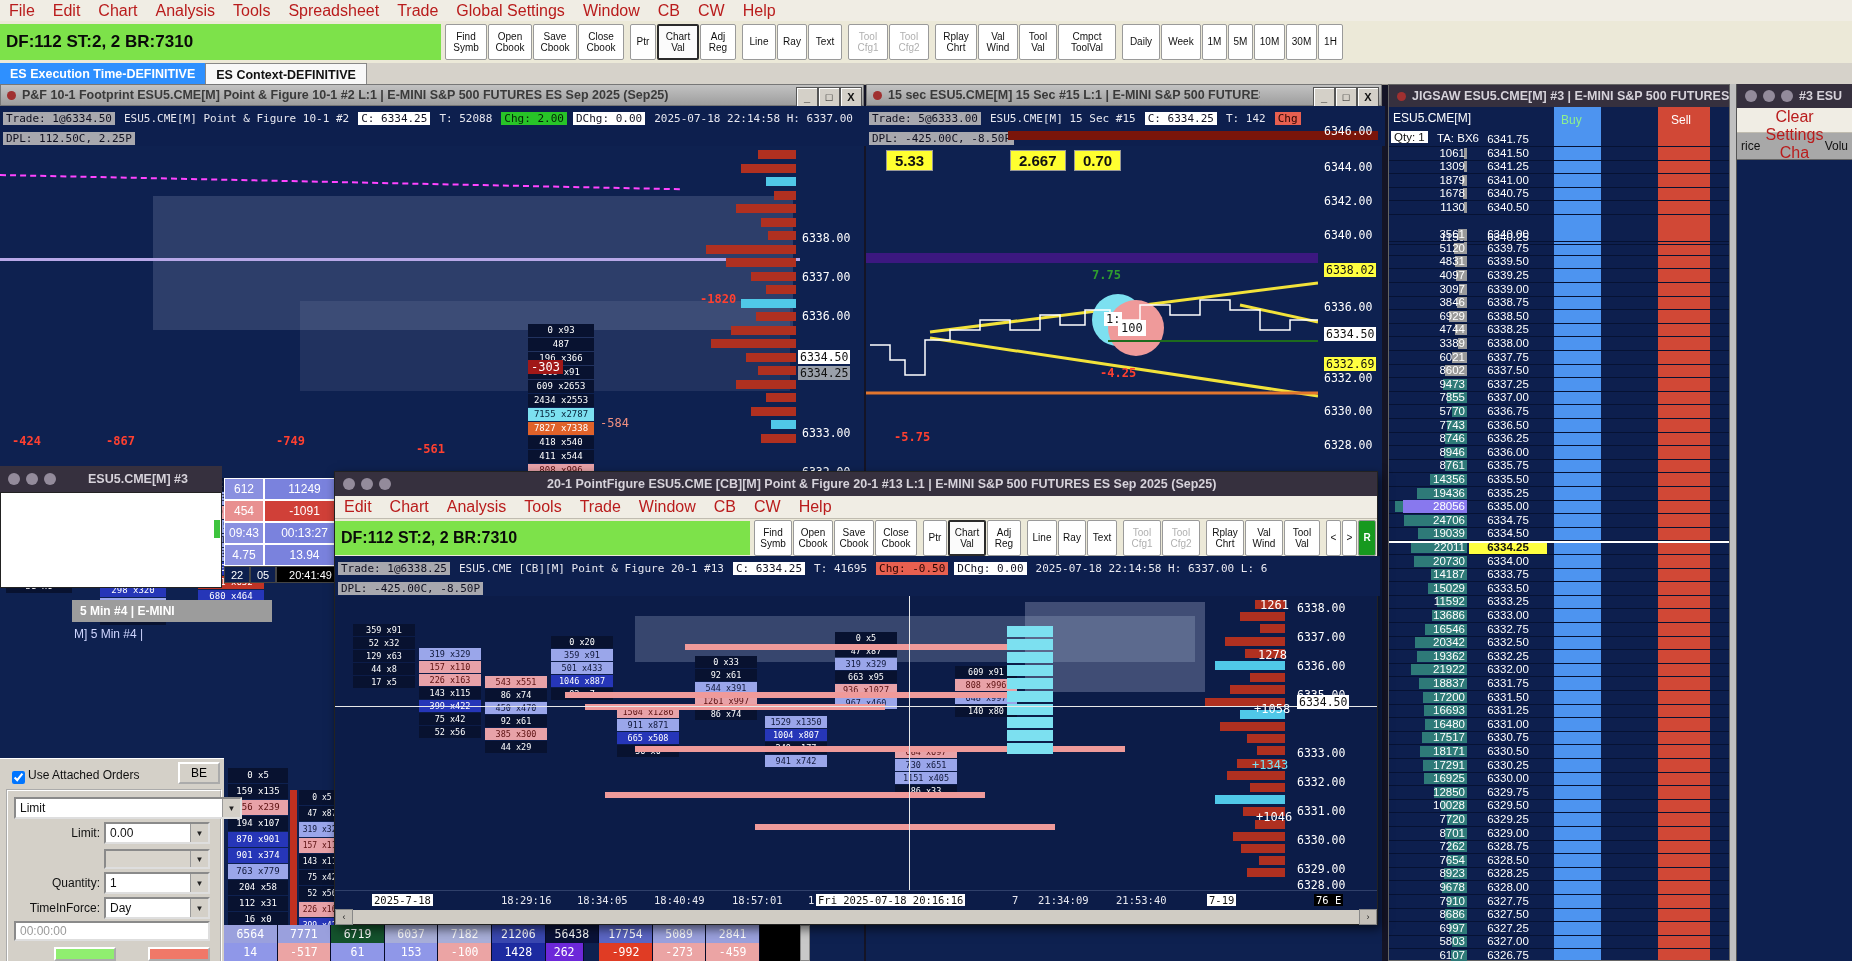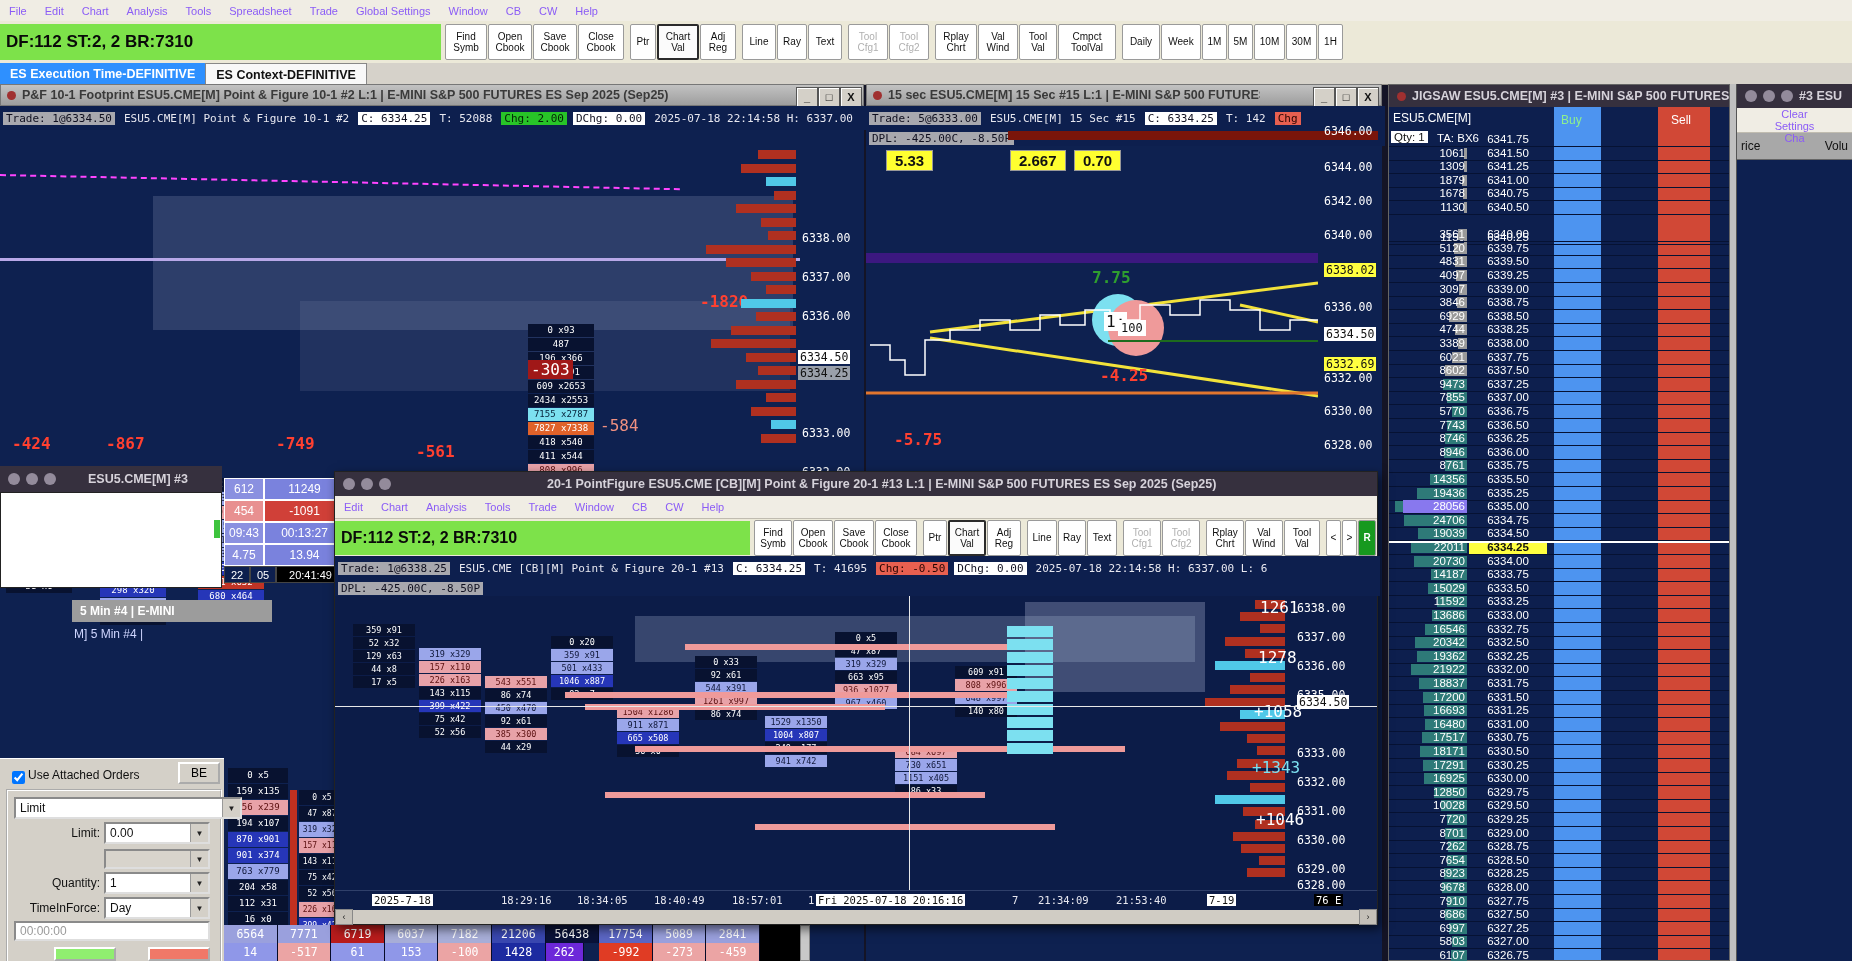--- a/index.html
+++ b/index.html
@@ -1,21 +1,21 @@
 <!DOCTYPE html>
 <html><head>
 <meta charset="utf-8">
 <style>
   html,body{margin:0;padding:0;background:#141426;}
   #screen{position:relative;width:1852px;height:961px;overflow:hidden;background:#141426;
           font-family:"Liberation Sans",sans-serif;}
   .abs{position:absolute;}
   
   #menubar{left:0;top:0;width:1852px;height:21px;background:#f0ede4;border-bottom:1px solid #c8c4b8;display:flex;align-items:center;}
-  .menu-item{padding:0 9px;font-size:11px;color:#8b5cf6;}
+  .menu-item{padding:0 9px;font-size:16px;color:#b91c1c;}
   #toolbar{left:0;top:21px;width:1852px;height:42px;background:#ece9d8;display:flex;align-items:center;}
   #df-badge{margin:2px 4px 2px 0;width:441px;height:36px;background:#7de24a;color:#0a0a0a;
             font-weight:bold;font-size:17px;line-height:36px;padding-left:6px;box-sizing:border-box;}
   .tbtn{height:36px;background:#fff;border:1px solid #9a9a9a;border-radius:2px;margin-right:1px;
         font-size:10px;line-height:1.15;display:flex;align-items:center;justify-content:center;
         text-align:center;color:#111;white-space:pre-line;box-sizing:border-box;}
   .tbtn.active{border:2px solid #2b2b2b;background:#fbfbfb;}
   .tbtn.disabled{color:#b0b0b0;}
   .tbtn.gap{margin-left:5px;}
   .tbtn.rbtn{background:#17991f;color:#fff;font-weight:bold;}
@@ -40,21 +40,21 @@
   .chip.plain{background:transparent;color:#e8e8f0;}
   
   .fpcol{position:absolute;}
   .fp{width:66px;height:13px;font-family:"DejaVu Sans Mono",monospace;font-size:9px;line-height:13px;
       text-align:center;margin-bottom:1px;overflow:hidden;}
   .fp.sm{width:62px;height:12px;font-size:8.5px;line-height:12px;}
   .ck{background:#081230;color:#fff}.cb{background:#2636b8;color:#fff}
   .clb{background:#9aa6ea;color:#10183a}.cpk{background:#e8a2a8;color:#5a1010}
   .cr{background:#c03425;color:#fff}.ccy{background:#7ce0f0;color:#06223a}
   .cor{background:#e0622a;color:#fff}
-  .ann{position:absolute;font-family:"DejaVu Sans Mono",monospace;font-size:16px;white-space:nowrap;}
+  .ann{position:absolute;font-family:"DejaVu Sans Mono",monospace;font-size:12px;white-space:nowrap;}
   .ann.r{color:#ff4030;font-weight:bold;}
   .ann.w{color:#fff;}
   .ann.sal{color:#f09080;}
   .ann.chipred{background:#a01818;color:#fff;padding:0 3px;}
   .axis-label{position:absolute;width:60px;text-align:left;color:#fff;font-family:"DejaVu Sans Mono",monospace;font-size:11.5px;}
   .axis-chip{position:absolute;font-family:"DejaVu Sans Mono",monospace;font-size:11.5px;padding:0 2px;}
   .axis-chip.yellow{background:#ffff40;color:#111;}
   .axis-chip.white{background:#fff;color:#111;}
   .axis-chip.grayc{background:#9aa0aa;color:#111;}
   .pbar{position:absolute;height:9px;background:#b03020;}
@@ -174,20 +174,23 @@
     </div>
     <div class="infobar" id="main-info" style="position:absolute;left:0;top:22px;width:100%;height:24px;padding-left:3px;">
         <span class="chip gray">Trade: 1@6334.50</span>
         <span class="chip plain">ESU5.CME[M]  Point &amp; Figure 10-1 #2</span>
         <span class="chip white">C: 6334.25</span>
         <span class="chip plain">T: 52088</span>
         <span class="chip green">Chg: 2.00</span>
         <span class="chip white">DChg: 0.00</span>
         <span class="chip plain">2025-07-18 22:14:58  H: 6337.00</span>
       </div>
+    <div class="infobar" style="position:absolute;left:0;top:46px;width:100%;height:16px;padding-left:3px;">
+      <span class="chip gray">DPL: 112.50C, 2.25P</span>
+    </div>
     <div class="abs" id="main-chart" style="left:0;top:62px;width:864px;height:815px;overflow:hidden;">
 
       <div class="abs" style="left:153px;top:50px;width:640px;height:134px;background:rgba(160,170,200,.22);"></div>
       <div class="abs" style="left:300px;top:155px;width:490px;height:90px;background:rgba(160,170,200,.13);"></div>
 
       <div class="abs" style="left:0;top:28px;width:680px;height:0;border-top:2px dashed #ff44ff;transform:rotate(1.2deg);transform-origin:left;"></div>
 
       <div class="abs" style="left:0;top:112px;width:800px;height:3px;background:#b8a8e8;"></div>
       <div id="main-clusters">
           <div class="fpcol" style="left: 6px; top: 336px;">
@@ -436,21 +439,21 @@
         <div class="fp ck" style="height: 15px; line-height: 15px; width: 46px; font-size: 8px;">75 x42</div>
         <div class="fp ck" style="height: 15px; line-height: 15px; width: 46px; font-size: 8px;">52 x56</div>
         <div class="fp cpk" style="height: 15px; line-height: 15px; width: 46px; font-size: 8px;">226 x163</div>
         <div class="fp cb" style="height: 15px; line-height: 15px; width: 46px; font-size: 8px;">399 x422</div>
       </div>
     </div>
   <div class="abs" style="left:290px;top:790px;width:7px;height:140px;background:#c03020;z-index:3;"></div>
   <div id="bottom-stats" style="position:absolute;z-index:3;">
       <div class="bcell" style="left: 224px; top: 925px; width: 53.6px; background: rgb(154, 160, 221);">6564</div>
       <div class="bcell" style="left: 277.6px; top: 925px; width: 53.6px; background: rgb(154, 160, 221);">7771</div>
-      <div class="bcell" style="left: 331.2px; top: 925px; width: 53.6px; background: #b91c1c;">6719</div>
+      <div class="bcell" style="left: 331.2px; top: 925px; width: 53.6px; background: #14532d;">6719</div>
       <div class="bcell" style="left: 384.8px; top: 925px; width: 53.6px; background: rgb(168, 174, 216);">6037</div>
       <div class="bcell" style="left: 438.4px; top: 925px; width: 53.6px; background: rgb(168, 174, 216);">7182</div>
       <div class="bcell" style="left: 492px; top: 925px; width: 53.6px; background: rgb(57, 71, 176);">21206</div>
       <div class="bcell" style="left: 545.6px; top: 925px; width: 53.6px; background: rgb(10, 18, 56);">56438</div>
       <div class="bcell" style="left: 599.2px; top: 925px; width: 53.6px; background: rgb(91, 102, 196);">17754</div>
       <div class="bcell" style="left: 652.8px; top: 925px; width: 53.6px; background: rgb(154, 160, 221);">5089</div>
       <div class="bcell" style="left: 706.4px; top: 925px; width: 53.6px; background: rgb(154, 160, 221);">2841</div>
       <div class="bcell" style="left: 224px; top: 943px; width: 53.6px; background: rgb(143, 151, 232);">14</div>
       <div class="bcell" style="left: 277.6px; top: 943px; width: 53.6px; background: rgb(235, 164, 164);">-517</div>
       <div class="bcell" style="left: 331.2px; top: 943px; width: 53.6px; background: rgb(143, 151, 232);">61</div>

